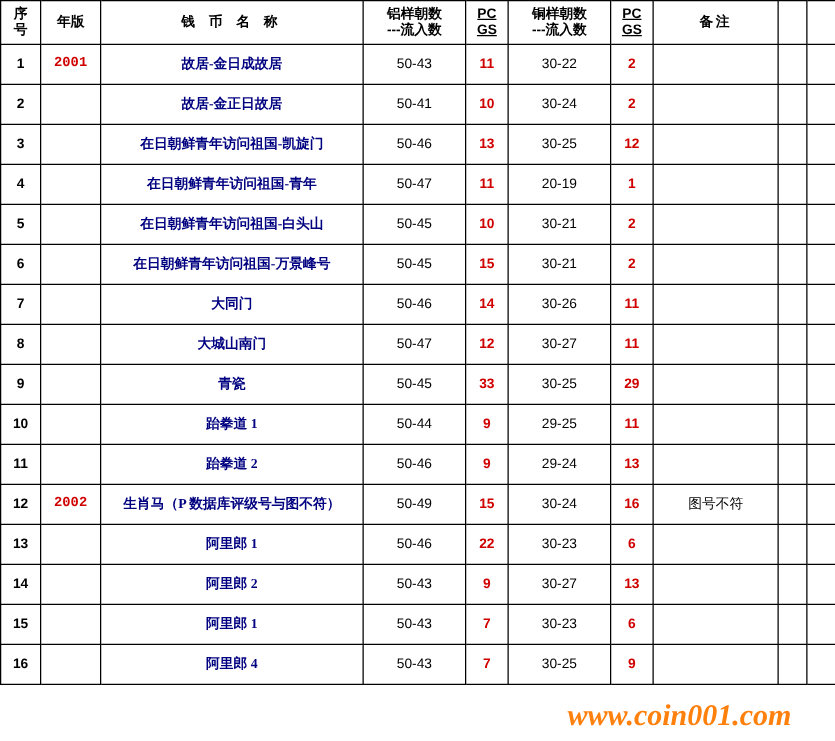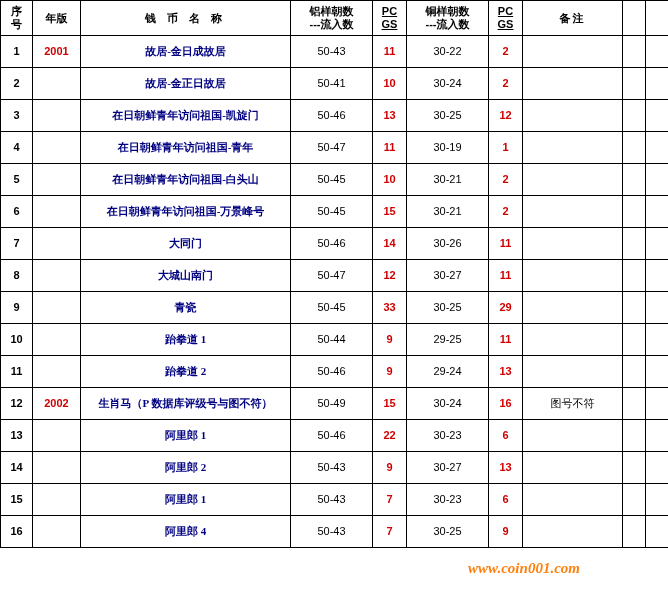--- a/index.html
+++ b/index.html
@@ -74,20 +74,21 @@
     height: 31px;
   }
   td.seq {
     font-weight: bold;
     font-size: 12px;
   }
   td.year {
     font-weight: bold;
     font-size: 12px;
     color: #d00000;
+    font-family: Liberation Mono, monospace;
   }
   td.name {
     font-weight: bold;
     font-size: 12px;
     color: #000080;
     font-family: Liberation Serif, serif;
   }
   td.alum, td.cu {
     font-size: 11px;
     color: #000000;
@@ -98,24 +99,24 @@
     color: #d00000;
   }
   td.remark {
     font-size: 11px;
     color: #000000;
   }
   td.blank { }
 
   .watermark {
     position: absolute;
-    left: 468px;
+    left: 454px;
     top: 560px;
     font-family: "Liberation Serif", serif;
-    font-size: 15px;
+    font-size: 24px;
     font-style: italic;
     font-weight: bold;
     color: #ff7a00;
     opacity: 0.95;
     letter-spacing: 0px;
     pointer-events: none;
     white-space: nowrap;
   }
 </style>
 </head>
@@ -199,21 +200,21 @@
         <td class="remark"></td>
         <td class="blank"></td>
         <td class="blank"></td>
       </tr>
       <tr>
         <td class="seq">4</td>
         <td class="year"></td>
         <td class="name">在日朝鲜青年访问祖国-青年</td>
         <td class="alum">50-47</td>
         <td class="pcgs">11</td>
-        <td class="cu">30-19</td>
+        <td class="cu">20-19</td>
         <td class="pcgs">1</td>
         <td class="remark"></td>
         <td class="blank"></td>
         <td class="blank"></td>
       </tr>
       <tr>
         <td class="seq">5</td>
         <td class="year"></td>
         <td class="name">在日朝鲜青年访问祖国-白头山</td>
         <td class="alum">50-45</td>

